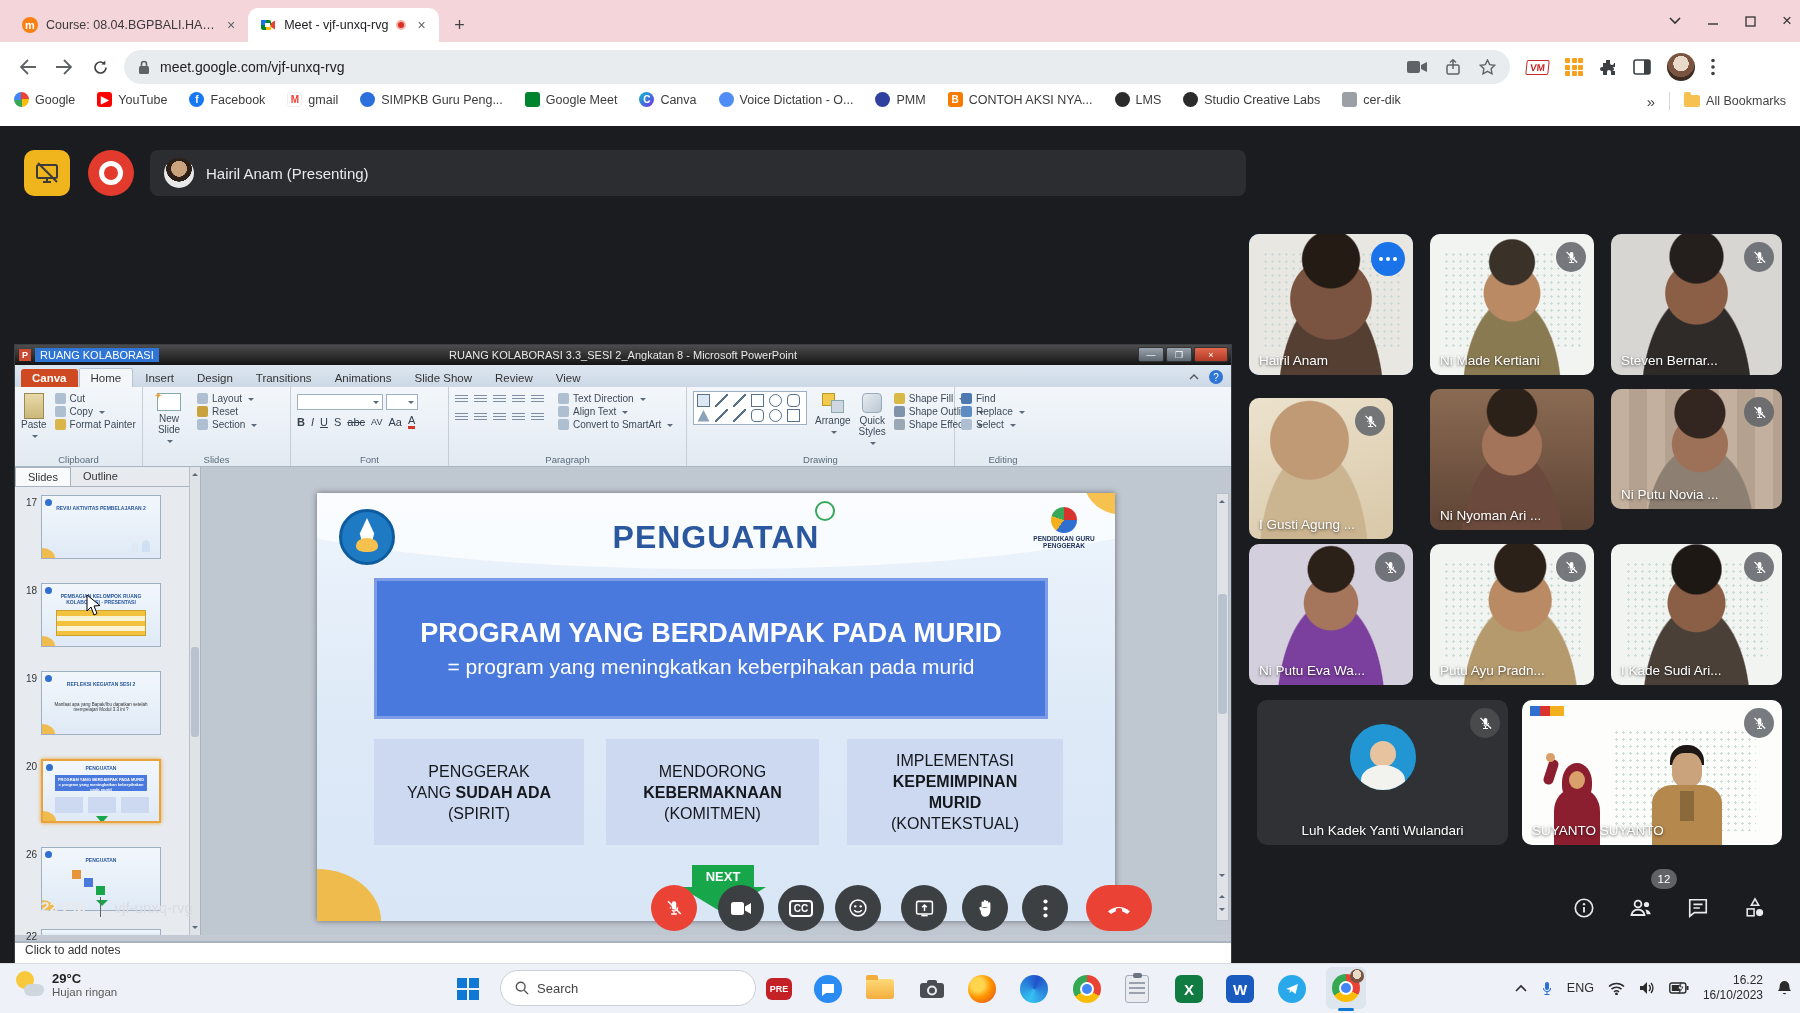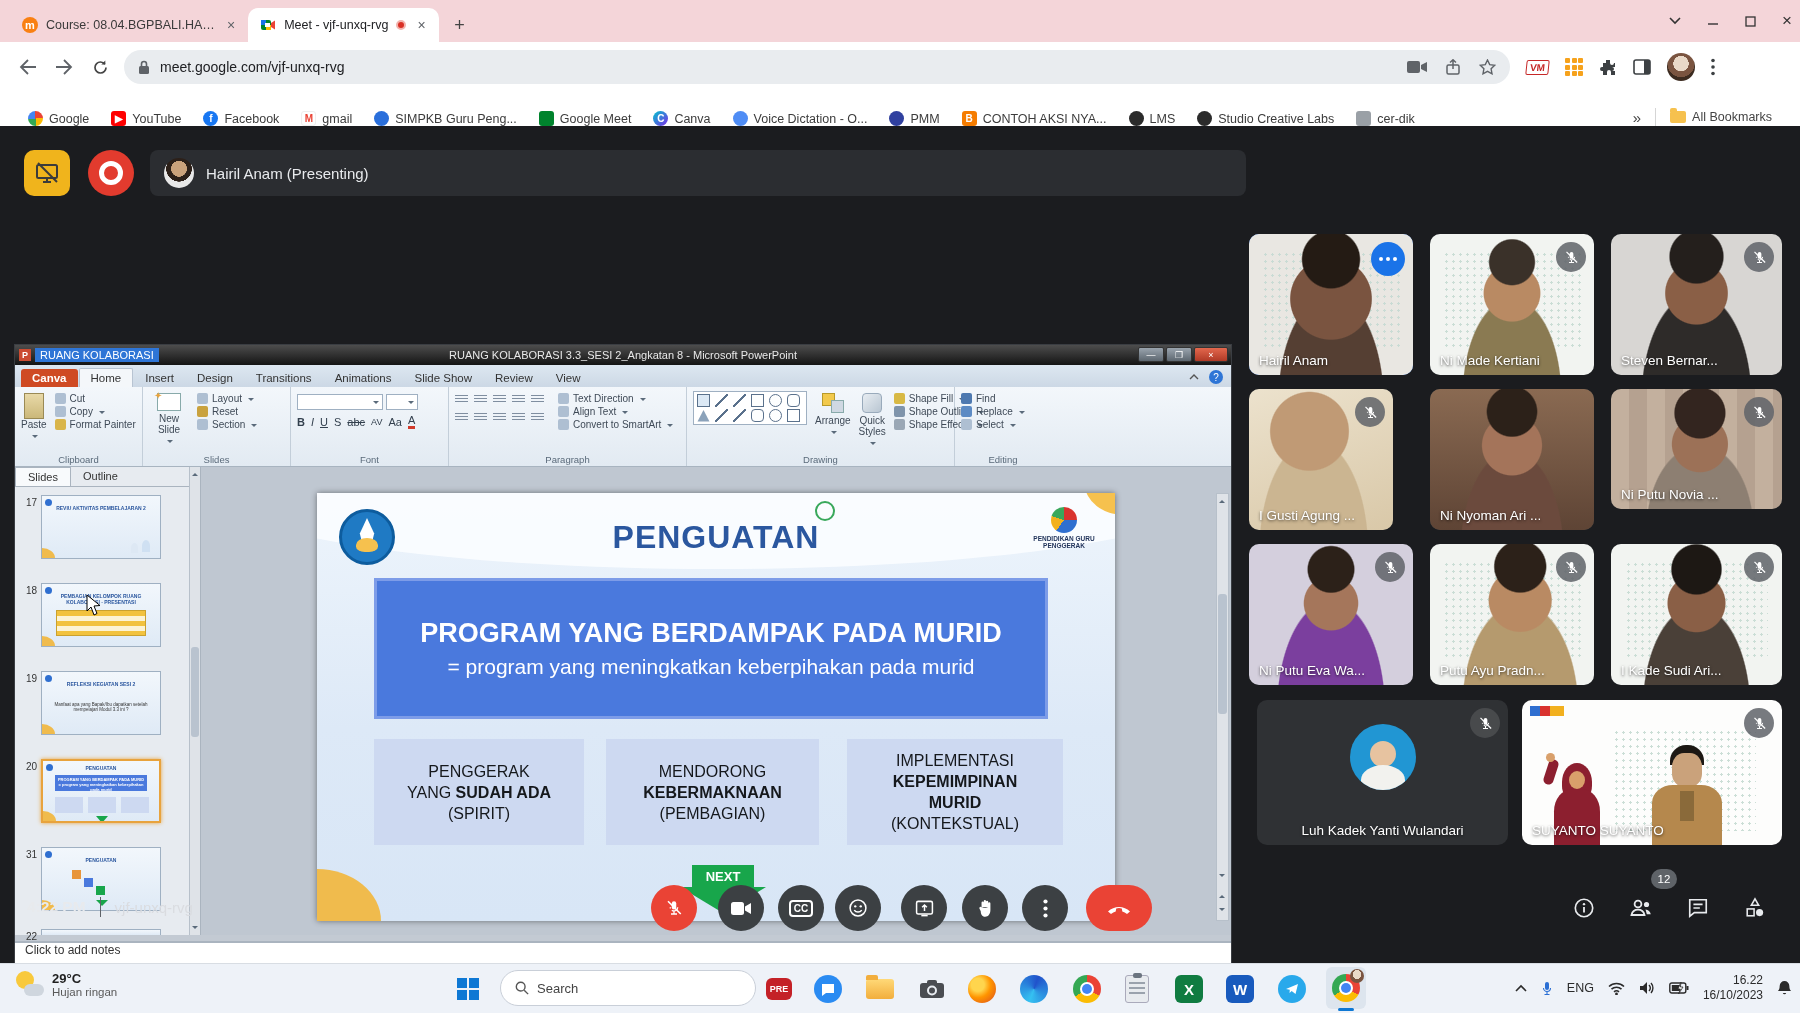--- a/index.html
+++ b/index.html
@@ -21,21 +21,21 @@
 .toolbar{position:absolute;left:0;top:42px;width:1800px;height:50px;background:#fff;display:flex;align-items:center;padding:0 10px}
 .navbtn{width:28px;height:28px;display:flex;align-items:center;justify-content:center;color:#5f6368;margin:0 4px}
 .omnibox{height:34px;width:1386px;background:#e9ecef;border-radius:17px;display:flex;align-items:center;padding:0 14px;margin-left:6px;color:#202124}
 .omnibox .url{font-size:14px;margin-left:10px;flex:1}
 .obicons{display:flex;align-items:center;gap:18px;color:#5f6368}
 .extrow{display:flex;align-items:center;gap:16px;margin-left:16px;color:#444}
 .vmbadge{border:1.5px solid #c62828;color:#c62828;font-weight:bold;font-size:10px;padding:1px 3px;border-radius:2px;transform:skewX(-6deg)}
 .gridext{display:grid;grid-template-columns:repeat(3,5px);grid-gap:1.5px}
 .gridext span{width:5px;height:5px;background:#f6a21c;border-radius:1px}
 .avatar{width:28px;height:28px;border-radius:50%;background:radial-gradient(circle at 50% 38%,#e9d9c8 0 34%,#7a5440 35% 60%,#3c2b20 61%)}
-.bookmarks{position:absolute;left:0;top:92px;width:1800px;height:34px;background:#fff;display:flex;align-items:flex-end;padding:0 28px;font-size:12.5px;color:#3c3c3c}
+.bookmarks{position:absolute;left:0;top:92px;width:1800px;height:34px;background:#fff;display:flex;align-items:flex-start;padding:0 14px;font-size:12.5px;color:#3c3c3c}
 .bm{display:flex;align-items:center;gap:6px;margin-right:22px;white-space:nowrap}
 .bmic{width:15px;height:15px;border-radius:3px;display:inline-flex;align-items:center;justify-content:center;font-size:10px;font-weight:bold;color:#fff;flex:0 0 15px}
 .bm-right{margin-left:auto;display:flex;align-items:center;gap:14px;color:#444}
 .bmdiv{width:1px;height:18px;background:#d5d5d5}
 .folderic{width:16px;height:12px;background:#f6c14e;border-radius:2px;position:relative}
 .folderic:before{content:"";position:absolute;left:0;top:-3px;width:7px;height:4px;background:#f6c14e;border-radius:2px 2px 0 0}
 
 
 .meet{position:absolute;left:0;top:126px;width:1800px;height:837px;background:#1b1c1f}
 .ybtn{position:absolute;left:24px;top:24px;width:46px;height:46px;border-radius:10px;background:#f0b41c;display:flex;align-items:center;justify-content:center}
@@ -619,21 +619,21 @@
               <div class="tt" style="top:4px">PENGUATAN</div>
             <div style="position:absolute;left:12px;right:12px;top:14px;height:16px;background:#4a79dd;color:#fff;font-size:4px;font-weight:bold;text-align:center;padding-top:2px;line-height:5px">PROGRAM YANG BERDAMPAK PADA MURID<br>= program yang meningkatkan keberpihakan pada murid</div>
             <span style="position:absolute;left:12px;top:36px;width:28px;height:16px;background:#cdd9f1"></span>
             <span style="position:absolute;left:45px;top:36px;width:28px;height:16px;background:#cdd9f1"></span>
             <span style="position:absolute;left:78px;top:36px;width:28px;height:16px;background:#cdd9f1"></span>
             <span style="position:absolute;left:53px;top:55px;width:12px;height:7px;background:#18a64b;clip-path:polygon(0 0,100% 0,50% 100%)"></span>
             <span class="tcorner"></span>
             </div>
         </div>
         <div class="thumbrow" style="top:380px">
-          <div class="thumbnum">31</div>
+          <div class="thumbnum">26</div>
           <div class="thumb">
               <span class="tlogo"></span>
               <div class="tt">PENGUATAN</div>
             <span style="position:absolute;left:30px;top:22px;width:9px;height:9px;background:#e8953a"></span>
             <span style="position:absolute;left:42px;top:30px;width:9px;height:9px;background:#4a79dd"></span>
             <span style="position:absolute;left:54px;top:38px;width:9px;height:9px;background:#18a64b"></span>
             <span style="position:absolute;left:54px;top:52px;width:12px;height:6px;background:#18a64b;clip-path:polygon(0 0,100% 0,50% 100%)"></span>
             <span class="tcorner"></span>
             </div>
         </div>
@@ -665,21 +665,21 @@
             <div class="b2">= program yang meningkatkan keberpihakan pada murid</div>
           </div>
           <div class="sbox" style="left:57px;width:210px">
             <div>PENGGERAK</div>
             <div><span>YANG </span><b>SUDAH ADA</b></div>
             <div>(SPIRIT)</div>
           </div>
           <div class="sbox" style="left:289px;width:213px">
             <div>MENDORONG</div>
             <div><span></span><b>KEBERMAKNAAN</b></div>
-            <div>(PEMBAGIAN)</div>
+            <div>(KOMITMEN)</div>
           </div>
           <div class="sbox" style="left:530px;width:216px">
             <div>IMPLEMENTASI</div>
             <div style="max-width:150px"><span></span><b>KEPEMIMPINAN MURID</b></div>
             <div>(KONTEKSTUAL)</div>
           </div>
           <div class="nextwrap">
             <div class="nextlbl">NEXT</div>
             <div class="nexttri"></div>
           </div>
@@ -753,21 +753,21 @@
       <div class="mutebadge">
           <svg width="15" height="15" viewBox="0 0 24 24">
             <path d="M12 14a3 3 0 0 0 3-3V6a3 3 0 0 0-6 0v5a3 3 0 0 0 3 3z" fill="#fff"></path>
             <path d="M17 11a5 5 0 0 1-7.9 4M7 11a5 5 0 0 0 .3 1.7M12 16v4M8 20h8" stroke="#fff" stroke-width="1.6" fill="none"></path>
             <path d="M4 3l17 17" stroke="#fff" stroke-width="2"></path>
           </svg>
         </div>
       <div class="tname">Steven Bernar...</div>
     </div>
 
-    <div class="tile" style="left:1249px;top:263px;width:144px;height:141px">
+    <div class="tile" style="left:1249px;top:272px;width:144px;height:141px">
       <div class="figure" style="background:linear-gradient(160deg,#ece2cd,#d9c8a8)"></div>
       <div class="figure" style="background:radial-gradient(circle at 42% 30%,#c09a75 0 30%,transparent 31%),radial-gradient(ellipse at 45% 115%,#cbb591 0 48%,transparent 49%)"></div>
       <div class="mutebadge">
           <svg width="15" height="15" viewBox="0 0 24 24">
             <path d="M12 14a3 3 0 0 0 3-3V6a3 3 0 0 0-6 0v5a3 3 0 0 0 3 3z" fill="#fff"></path>
             <path d="M17 11a5 5 0 0 1-7.9 4M7 11a5 5 0 0 0 .3 1.7M12 16v4M8 20h8" stroke="#fff" stroke-width="1.6" fill="none"></path>
             <path d="M4 3l17 17" stroke="#fff" stroke-width="2"></path>
           </svg>
         </div>
       <div class="tname">I Gusti Agung ...</div>

